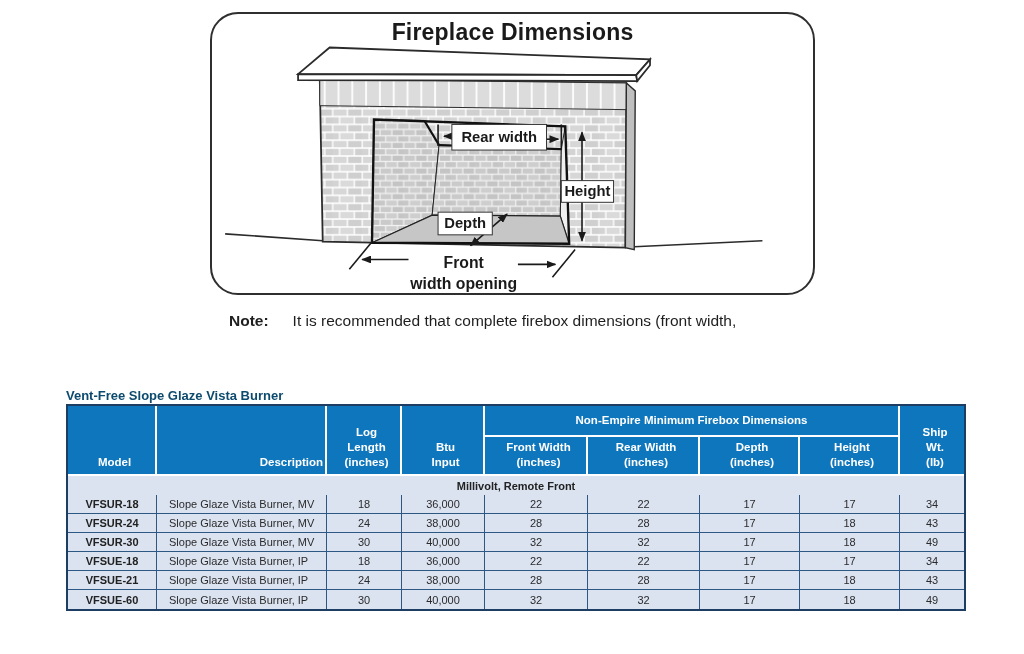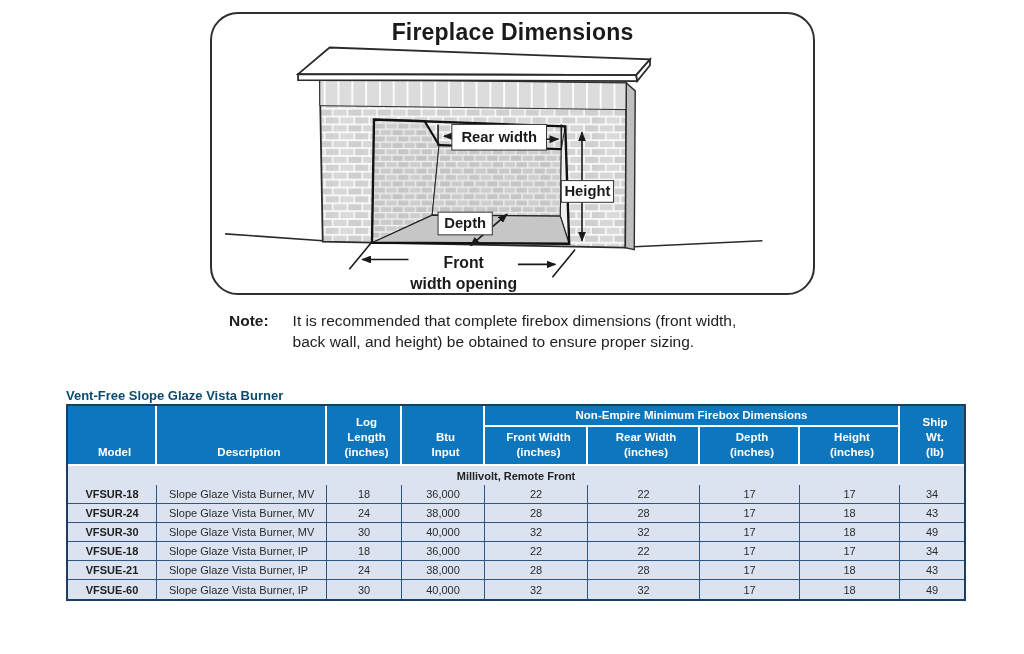--- a/index.html
+++ b/index.html
@@ -39,25 +39,25 @@
     border-collapse:separate; border-spacing:0;
     border:2px solid #1d3d63; table-layout:fixed; width:900px;
     background:#ffffff;
   }
   table.spec th {
     background:#0e76bd; color:#ffffff; font-weight:bold; font-size:11.5px;
     line-height:1.28; white-space:pre-line; vertical-align:bottom;
     border-right:2px solid #ffffff; border-bottom:2px solid #ffffff;
     padding:3px 2px 5px 8px; text-align:center;
   }
-  table.spec th.th-group { vertical-align:middle; height:21px; padding:2px; }
+  table.spec th.th-group { vertical-align:middle; height:31px; padding:2px; }
   table.spec th.th-sub   { height:35px; }
   table.spec th.th-ship  { border-right:none; }
   table.spec th.th-model { text-align:center; }
-  table.spec th.th-desc  { text-align:center; padding-left:18px;margin-left:13px; }
+  table.spec th.th-desc  { text-align:right; padding-left:18px;margin-left:13px; }
   tr.section-row td {
     background:#7195cb; color:#ffffff; font-size:11.5px;
     height:18px; padding:1px 0 2px 8px; text-align:left;
     border-bottom:2px solid #ffffff;
   }
   table.spec tbody td {
     background:#dbe3f1; color:#2b2b2b; font-size:11px; text-align:center;
     height:19px; padding:1px 2px;
     border-right:1px solid #2d5884; border-bottom:1px solid #2d5884;
   }
@@ -153,21 +153,21 @@
       <text class="front-label" x="253" y="258" text-anchor="middle">Front</text>
       <text class="front-label" x="253" y="279" text-anchor="middle">width opening</text>
     </g>
   </svg>
   <div class="diagram-title">Fireplace Dimensions</div>
 </div>
 
 <div class="note">
   <span class="note-label">Note:</span>
   <span><span>It is recommended that complete firebox dimensions (front width,</span><br>
-  <span>back wall, and height) be obtained to ensure proper sizing.</span></span>
+  </span>
 </div>
 
 <div class="table-title">Vent-Free Slope Glaze Vista Burner</div>
 
 <table class="spec">
   <colgroup>
     <col style="width:89px">
       <col style="width:170px">
       <col style="width:75px">
     <col style="width:83px">

